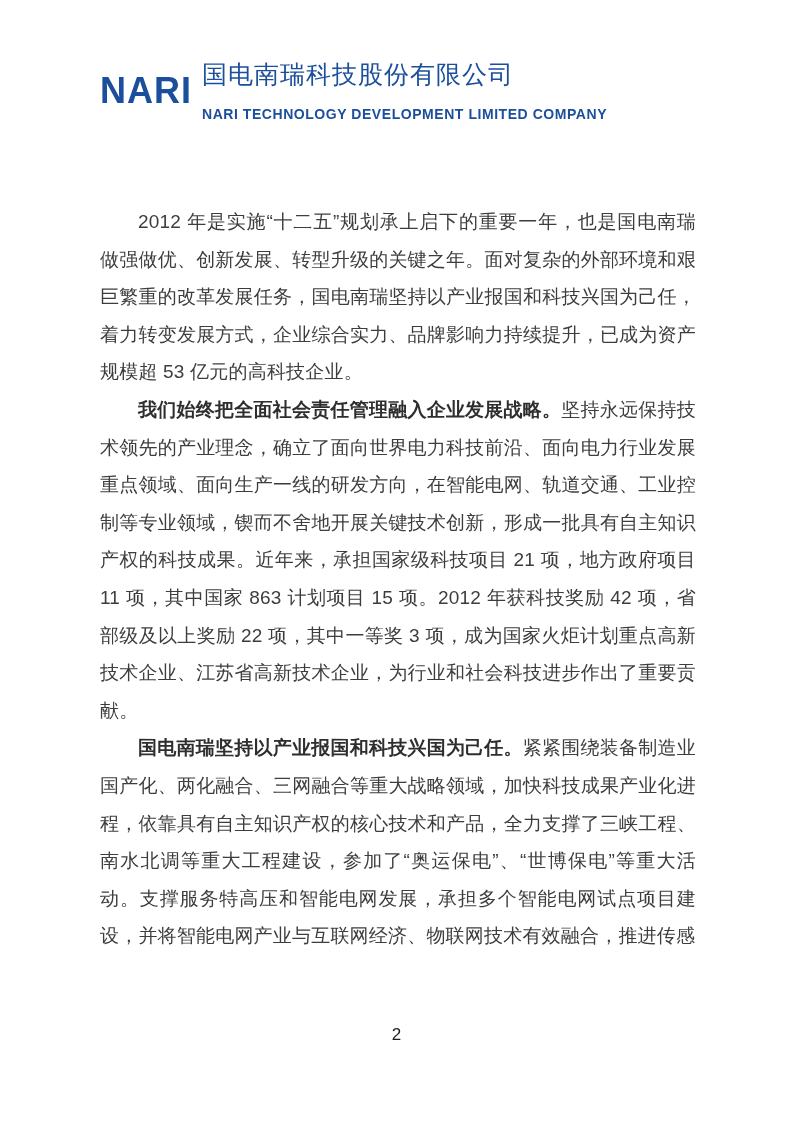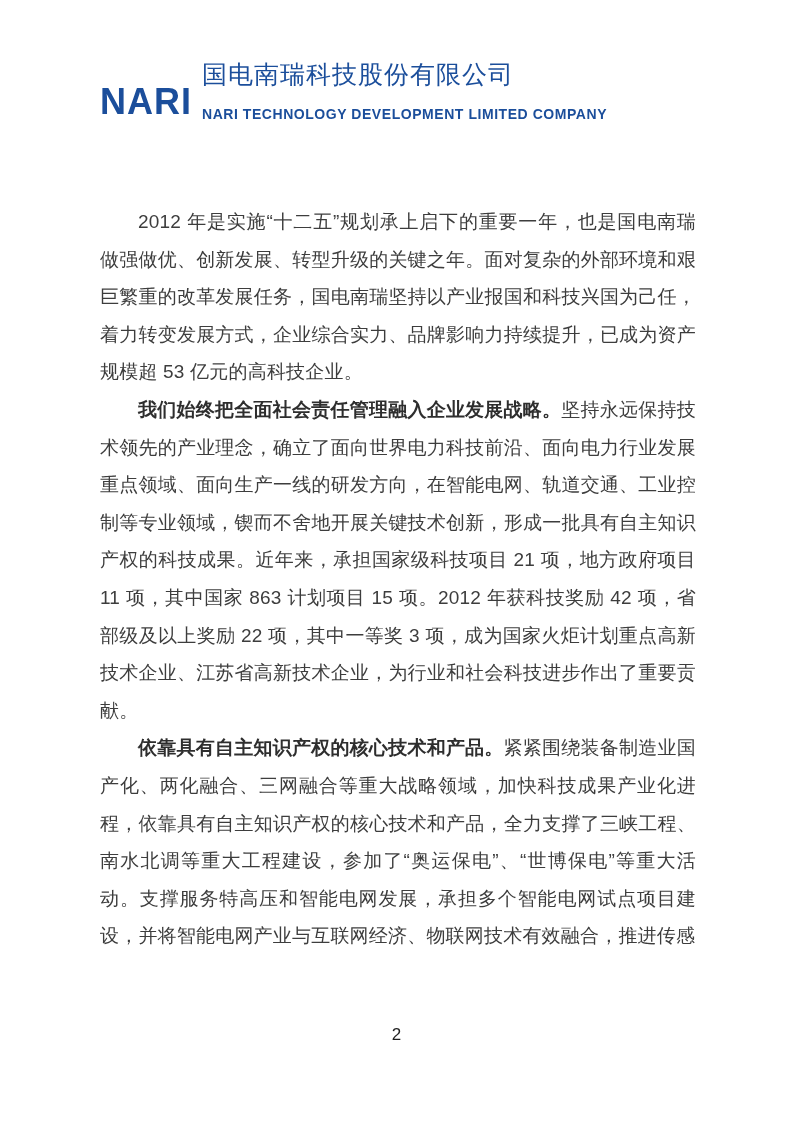--- a/index.html
+++ b/index.html
@@ -15,21 +15,21 @@
     font-family: "Liberation Sans", "DejaVu Sans", sans-serif;
     overflow: hidden;
     box-sizing: border-box;
   }
   
   .logo {
     position: absolute;
     left: 100px;
     top: 60px;
     display: flex;
-    align-items: flex-end;
+    align-items: center;
     color: #1b4e9b;
     user-select: none;
   }
   .logo-nari {
     font-size: 36px;
     font-weight: bold;
     letter-spacing: 1px;
     line-height: 40px;
     color: #1b4e9b;
   }
@@ -108,18 +108,18 @@
     </span>
   </div>
 
 
   <div class="content">
     <p class="para"><span class="lead"></span><span>2012 年是实施“十二五”规划承上启下的重要一年，也是国电南瑞做强做优、创新发展、转型升级的关键之年。面对复杂的外部环境和艰巨繁重的改革发展任务，国电南瑞坚持以产业报国和科技兴国为己任，着力转变发展方式，企业综合实力、品牌影响力持续提升，已成为资产规模超 53 亿元的高科技企业。</span></p>
 
 
     <p class="para"><span class="lead">我们始终把全面社会责任管理融入企业发展战略。</span><span>坚持永远保持技术领先的产业理念，确立了面向世界电力科技前沿、面向电力行业发展重点领域、面向生产一线的研发方向，在智能电网、轨道交通、工业控制等专业领域，锲而不舍地开展关键技术创新，形成一批具有自主知识产权的科技成果。近年来，承担国家级科技项目 21 项，地方政府项目 11 项，其中国家 863 计划项目 15 项。2012 年获科技奖励 42 项，省部级及以上奖励 22 项，其中一等奖 3 项，成为国家火炬计划重点高新技术企业、江苏省高新技术企业，为行业和社会科技进步作出了重要贡献。</span></p>
 
-    <p class="para"><span class="lead">依靠具有自主知识产权的核心技术和产品。</span><span>紧紧围绕装备制造业国产化、两化融合、三网融合等重大战略领域，加快科技成果产业化进程，依靠具有自主知识产权的核心技术和产品，全力支撑了三峡工程、南水北调等重大工程建设，参加了“奥运保电”、“世博保电”等重大活动。支撑服务特高压和智能电网发展，承担多个智能电网试点项目建设，并将智能电网产业与互联网经济、物联网技术有效融合，推进传感</span></p>
+    <p class="para"><span class="lead">国电南瑞坚持以产业报国和科技兴国为己任。</span><span>紧紧围绕装备制造业国产化、两化融合、三网融合等重大战略领域，加快科技成果产业化进程，依靠具有自主知识产权的核心技术和产品，全力支撑了三峡工程、南水北调等重大工程建设，参加了“奥运保电”、“世博保电”等重大活动。支撑服务特高压和智能电网发展，承担多个智能电网试点项目建设，并将智能电网产业与互联网经济、物联网技术有效融合，推进传感</span></p>
   </div>
 
   <div class="footer">2</div>
 
 </div>
 
 </body></html>

